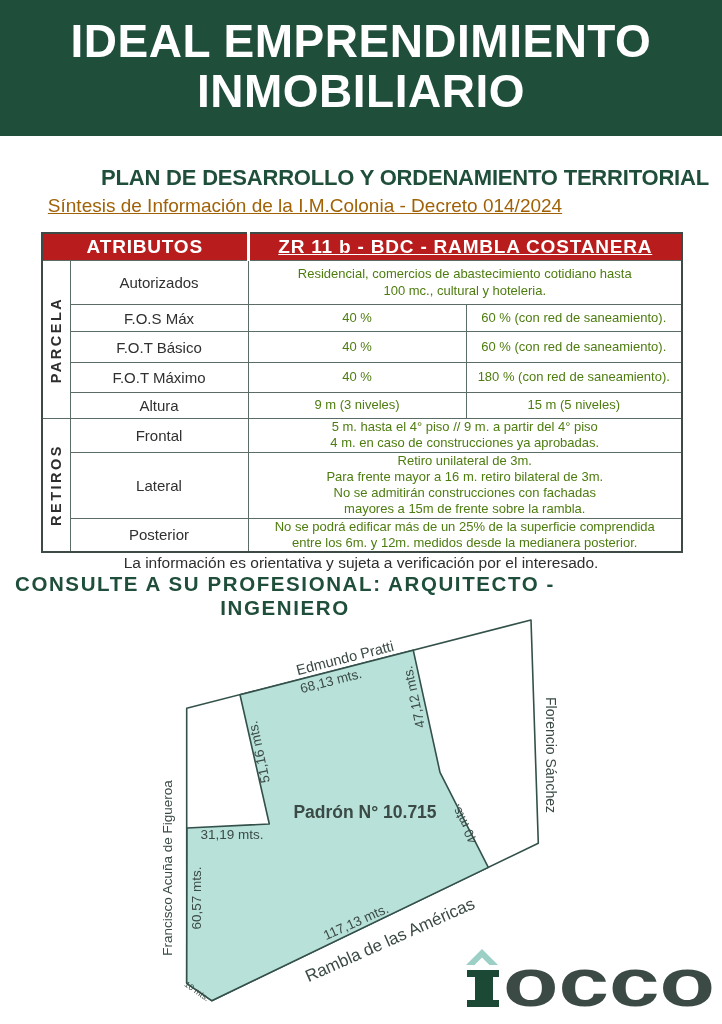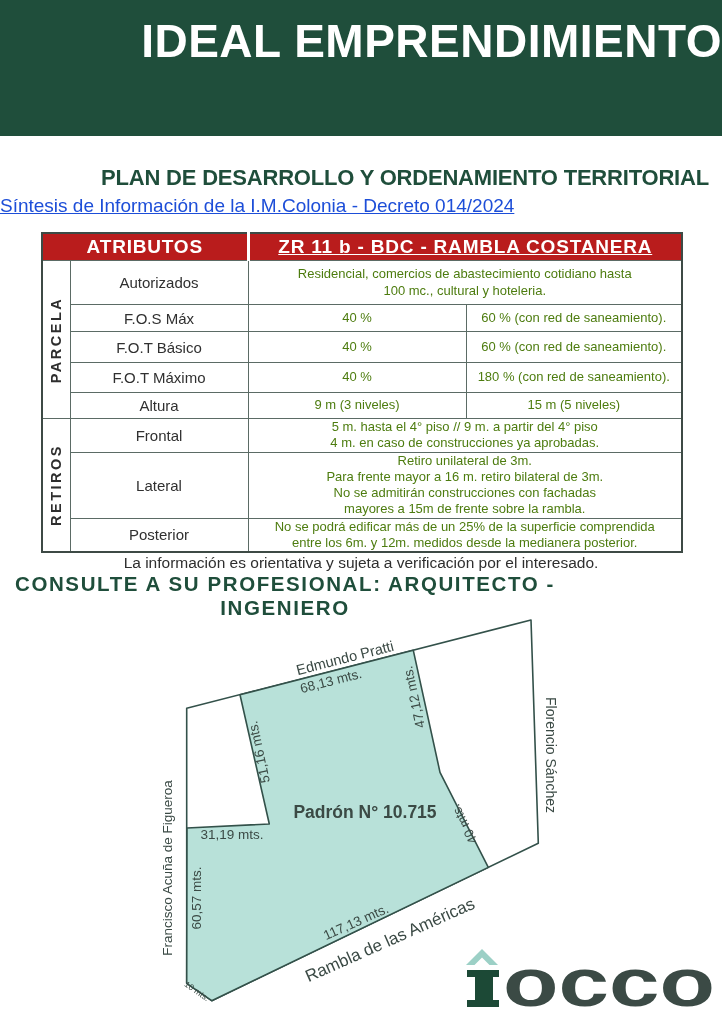--- a/index.html
+++ b/index.html
@@ -1,28 +1,28 @@
 <!DOCTYPE html>
 <html><head>
 <meta charset="utf-8">
 <style>
   html,body{margin:0;padding:0;background:#ffffff;}
   .page{position:relative;width:722px;height:1024px;background:#ffffff;overflow:hidden;
         font-family:"Liberation Sans","DejaVu Sans",sans-serif;}
 
   
   .banner{position:absolute;left:0;top:0;width:722px;height:136px;background:#1f4e3b;}
-  .banner-title{padding-top:16px;text-align:right;color:#ffffff;font-weight:bold;
+  .banner-title{padding-top:16px;text-align:center;color:#ffffff;font-weight:bold;
         font-size:46px;line-height:50px;letter-spacing:0.5px;}
 
   
   .plan-heading{position:absolute;left:0;top:165px;width:722px;text-align:center;
         color:#1f4e3b;font-weight:bold;font-size:22px;letter-spacing:-0.2px;padding-left:44px;}
-  .subheading{position:absolute;left:0;top:195px;width:610px;text-align:left;
-        color:#1d4ed8;font-size:19px;text-decoration:underline;}
+  .subheading{position:absolute;left:0;top:195px;width:610px;text-align:center;
+        color:#a16207;font-size:19px;text-decoration:underline;}
 
   
   .tbl-wrap{position:absolute;left:41px;top:232px;}
   table.attrs{border-collapse:collapse;table-layout:fixed;width:640px;
         border:2px solid #3d4a45;}
   table.attrs td,table.attrs th{border:1px solid #5b6b65;padding:0 4px;
         text-align:center;vertical-align:middle;}
   th.hdr{background:#b91c1c;color:#ffffff;font-weight:bold;font-size:19px;
         letter-spacing:0.8px;height:26px;}
   th.hdr + th.hdr{border-left:3px solid #ffffff;text-decoration:underline;}
@@ -48,20 +48,21 @@
         fill:#3b4a45;}
 </style>
 </head>
 <body>
 
 <div class="page">
 
   <div class="banner">
     <div class="banner-title">
       <div>IDEAL EMPRENDIMIENTO</div>
+      <div>INMOBILIARIO</div>
     </div>
   </div>
 
   <div class="plan-heading">PLAN DE DESARROLLO Y ORDENAMIENTO TERRITORIAL</div>
   <div class="subheading">Síntesis de Información de la I.M.Colonia - Decreto 014/2024</div>
 
   <div class="tbl-wrap">
     <table class="attrs">
       <colgroup>
           <col style="width:28px">

